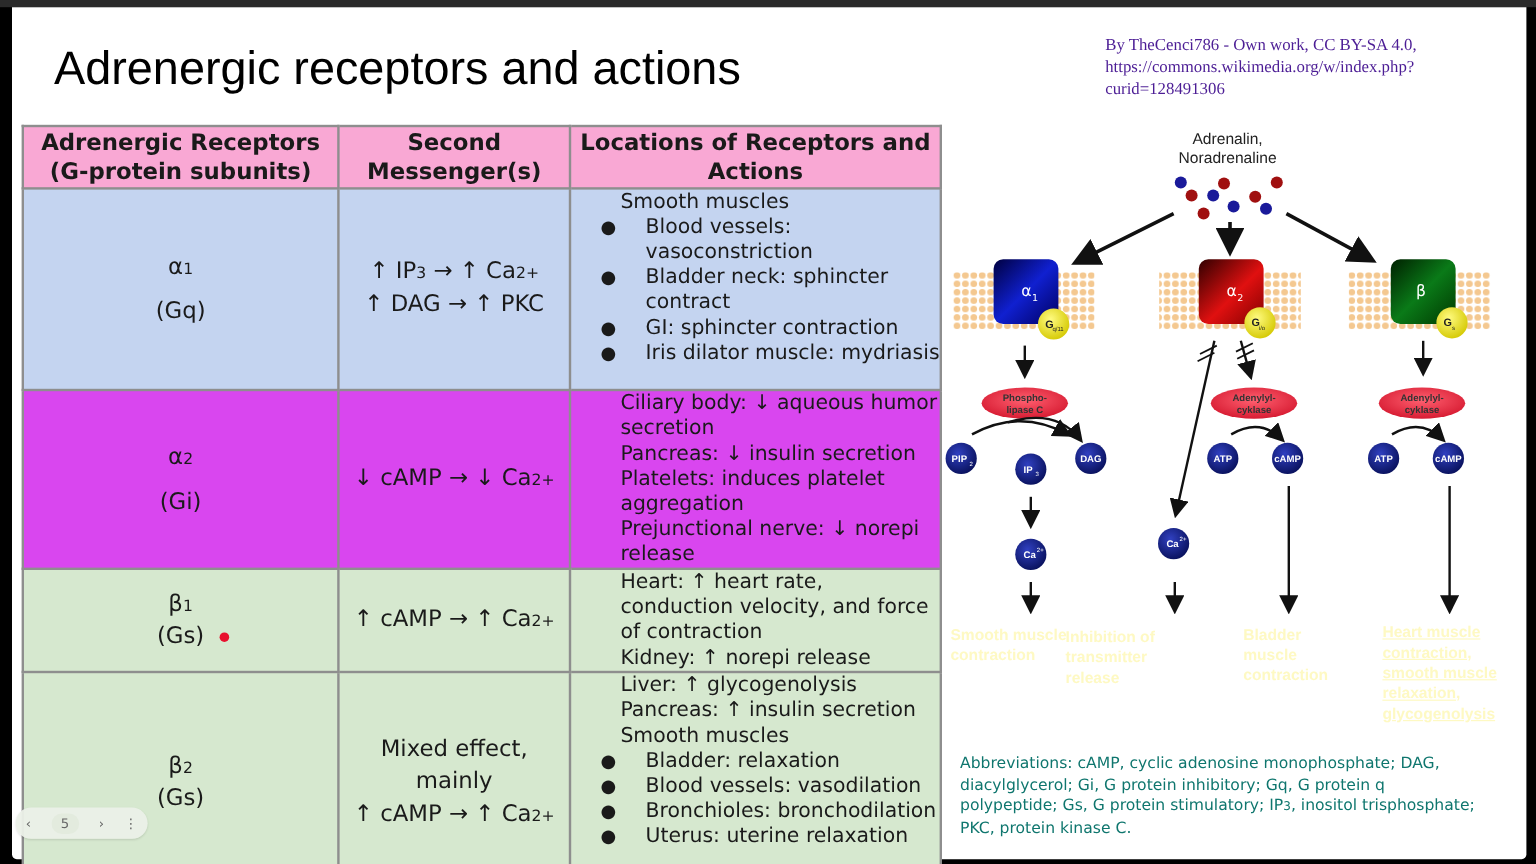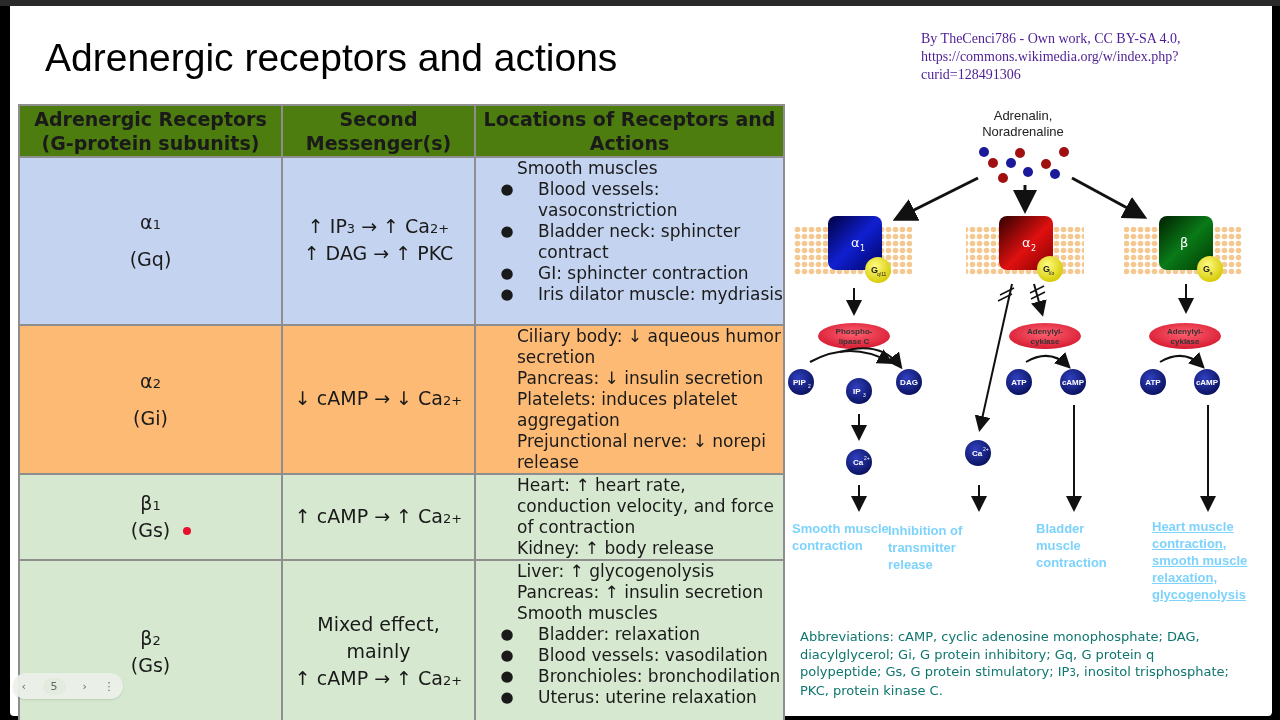--- a/index.html
+++ b/index.html
@@ -24,29 +24,29 @@
   }
 
   
   .rtable {
     position: absolute; left: 8px; top: 98px;
     border-collapse: collapse; table-layout: fixed;
     font-family: "DejaVu Sans", sans-serif; color: #1a1a1a;
   }
   .rtable td, .rtable th { border: 2px solid #8e8e8e; }
   .rtable th {
-    background: #4d7c0f; font-weight: bold; font-size: 19px; line-height: 24px;
+    background: #f9a8d4; font-weight: bold; font-size: 19px; line-height: 24px;
     text-align: center; padding: 1px 2px;
   }
   .c1 { width: 263px; }
   .c2 { width: 193px; }
   .c3 { width: 309px; }
 
   .row-a1 td { background: #c4d4f0; }
-  .row-a2 td { background: #fdba74; }
+  .row-a2 td { background: #d946ef; }
   .row-b1 td, .row-b2 td { background: #d6e8cf; }
 
   .rec { text-align: center; font-size: 19px; line-height: 25px; vertical-align: middle; margin-left: 40px; }
   .msg { text-align: center; font-size: 19px; line-height: 25px; vertical-align: middle; white-space: nowrap; }
   .loc { font-size: 17px; line-height: 21px; vertical-align: top; padding: 0 0 0 0; }
   .sub { font-size: 13px; }
 
   .loc .line { display: block; padding-left: 41px; }
   .loc .bul { display: flex; }
   .loc .bul .dot { width: 62px; text-align: center; flex: none; font-size: 15px; }
@@ -62,21 +62,21 @@
   }
   .pager .num { background: #e3ebde; border-radius: 10px; padding: 2px 8px; }
 
   .cursor-dot {
     position: absolute; left: 183px; top: 527px; width: 8px; height: 8px;
     background: #e8102e; border-radius: 50%;
   }
 
   
   .diagram { position: absolute; left: 778px; top: 100px; width: 480px; height: 520px; }
-  .outcome { position: absolute; font-family: "Liberation Sans", sans-serif; font-weight: bold; font-size: 13px; line-height: 17px; color: #7dd3fc; }
+  .outcome { position: absolute; font-family: "Liberation Sans", sans-serif; font-weight: bold; font-size: 13px; line-height: 17px; color: #fef9c3; }
 
   .abbr {
     position: absolute; left: 800px; top: 628px; width: 430px;
     font-family: "DejaVu Sans", sans-serif; font-size: 13px; line-height: 17.5px; color: #0f766e;
   }
   .abbr .sub { font-size: 10px; }
 </style>
 </head>
 <body>
 
@@ -150,21 +150,21 @@
       <tr class="row-b1" style="height: 62px;">
         <td class="rec">
           <div><span>β</span><span class="sub">1</span></div>
           <div>(Gs)</div>
         </td>
         <td class="msg">
           <div><span>↑  cAMP → ↑ Ca</span><span class="sub"></span><span></span><span class="sub">2+</span></div>
         </td>
         <td class="loc">
           <div class="line">Heart: ↑ heart rate, conduction velocity, and force of contraction</div>
-          <div class="line">Kidney: ↑ body release</div>
+          <div class="line">Kidney: ↑ norepi release</div>
         </td>
       </tr>
       <tr class="row-b2" style="height: 184px;">
         <td class="rec">
           <div><span>β</span><span class="sub">2</span></div>
           <div>(Gs)</div>
         </td>
         <td class="msg">
           <div><span>Mixed effect,</span><span class="sub"></span><span></span><span class="sub"></span></div>
           <div><span>mainly</span><span class="sub"></span><span></span><span class="sub"></span></div>

